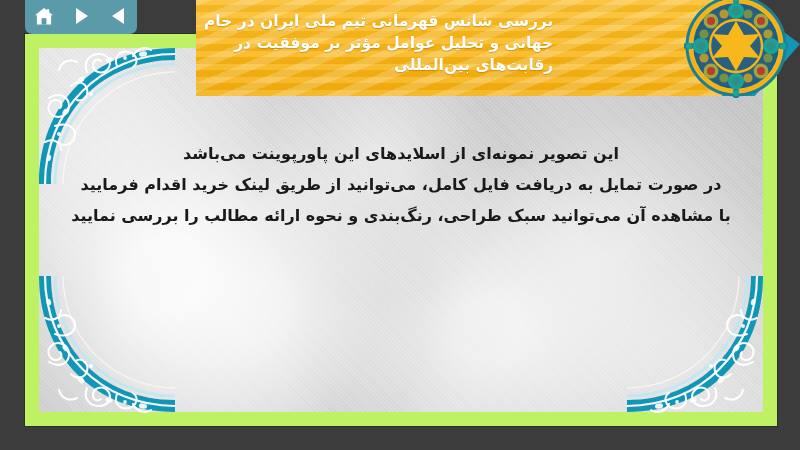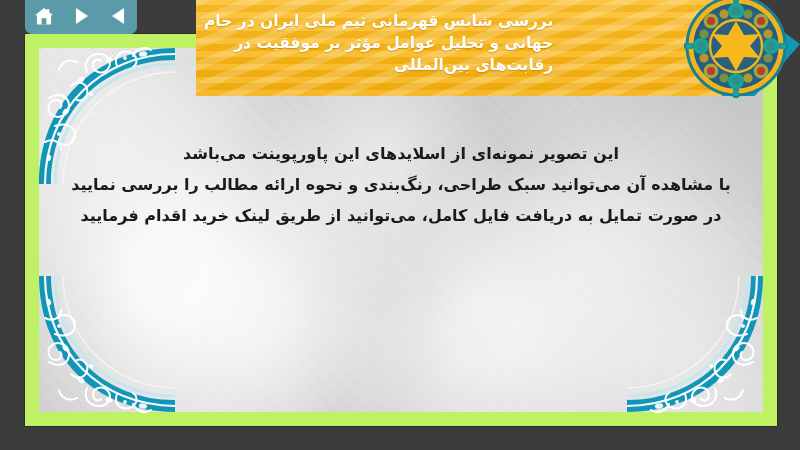--- a/index.html
+++ b/index.html
@@ -219,22 +219,22 @@
           <ellipse cx="24" cy="124" rx="3.2" ry="2.1" transform="rotate(-75 24 124)"></ellipse>
           <circle cx="66" cy="60" r="2.1"></circle>
           <circle cx="34" cy="100" r="2"></circle>
           <circle cx="100" cy="24" r="1.9"></circle>
         </g>
       </svg>
     </div>
 
     <div class="body-text">
       <div class="body-line">این تصویر نمونه‌ای از اسلایدهای این پاورپوینت می‌باشد</div>
+      <div class="body-line">در صورت تمایل به دریافت فایل کامل، می‌توانید از طریق لینک خرید اقدام فرمایید</div>
       <div class="body-line">با مشاهده آن می‌توانید سبک طراحی، رنگ‌بندی و نحوه ارائه مطالب را بررسی نمایید</div>
-      <div class="body-line">در صورت تمایل به دریافت فایل کامل، می‌توانید از طریق لینک خرید اقدام فرمایید</div>
     </div>
 
   </div>
 
   <div class="title-wrap">
     <div class="title-notch"></div>
     <div class="title-band">
       <div class="title-text">بررسی شانس قهرمانی تیم ملی ایران در جام
 جهانی و تحلیل عوامل مؤثر بر موفقیت در
 رقابت‌های بین‌المللی</div>

